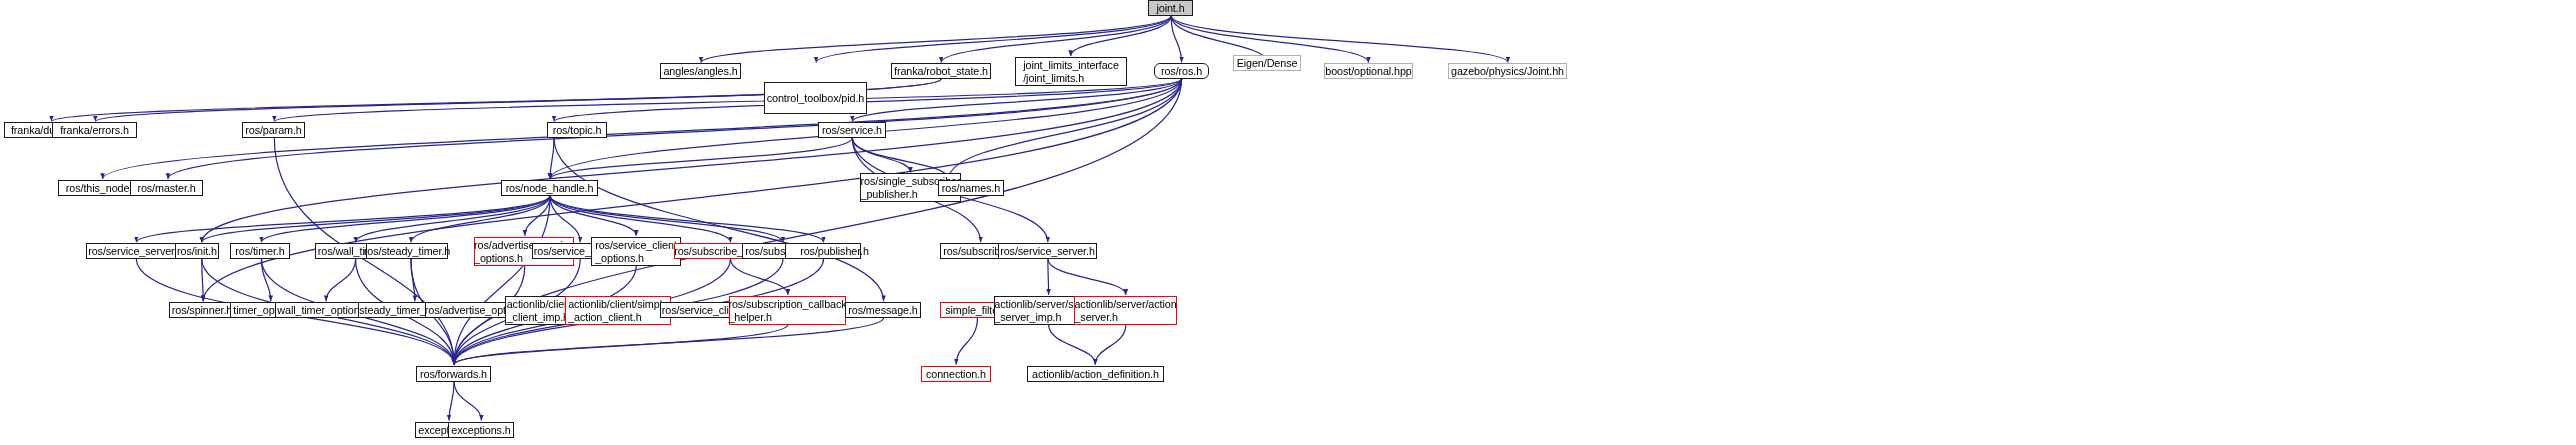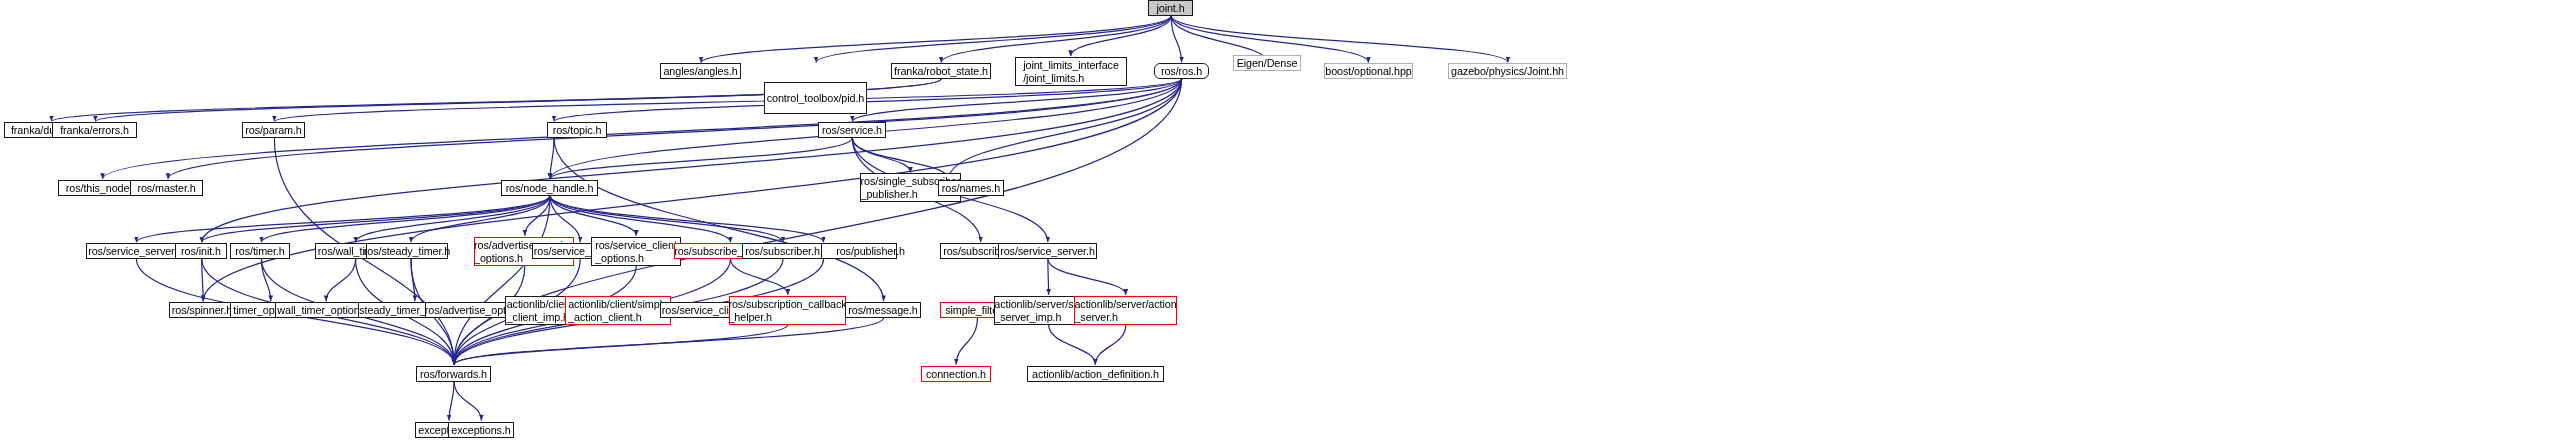--- a/index.html
+++ b/index.html
@@ -138,32 +138,32 @@
       <div class="node solid" style="left: 242px; top: 122px; width: 63px; height: 16px;">ros/param.h</div>
       <div class="node solid" style="left: 523px; top: 122px; width: 60px; height: 16px; margin-left: 24px;">ros/topic.h</div>
       <div class="node solid" style="left: 818px; top: 122px; width: 68px; height: 16px;">ros/service.h</div>
       <div class="node solid" style="left: 58px; top: 180px; width: 88px; height: 16px;">ros/this_node.h</div>
       <div class="node solid" style="left: 130px; top: 180px; width: 73px; height: 16px;">ros/master.h</div>
       <div class="node solid" style="left: 501px; top: 180px; width: 97px; height: 16px;">ros/node_handle.h</div>
       <div class="node solid" style="left: 860px; top: 173px; width: 101px; height: 29px;">ros/single_subscriber
 _publisher.h</div>
       <div class="node solid" style="left: 915px; top: 180px; width: 66px; height: 16px; margin-left: 23px;">ros/names.h</div>
       <div class="node solid" style="left: 86px; top: 243px; width: 99px; height: 16px;">ros/service_server.h</div>
-      <div class="node solid" style="left: 175px; top: 243px; width: 52px; height: 16px;">ros/init.h</div>
+      <div class="node solid" style="left: 175px; top: 243px; width: 44px; height: 16px;">ros/init.h</div>
       <div class="node solid" style="left: 230px; top: 243px; width: 60px; height: 16px;">ros/timer.h</div>
       <div class="node solid" style="left: 315px; top: 243px; width: 79px; height: 16px;">ros/wall_timer.h</div>
       <div class="node solid" style="left: 366px; top: 243px; width: 82px; height: 16px;">ros/steady_timer.h</div>
       <div class="node red" style="left: 474px; top: 237px; width: 100px; height: 29px;">ros/advertise_service
 _options.h</div>
       <div class="node solid" style="left: 532px; top: 243px; width: 94px; height: 16px;">ros/service_client.h</div>
       <div class="node solid" style="left: 591px; top: 237px; width: 90px; height: 29px;">ros/service_client
 _options.h</div>
       <div class="node red" style="left: 674px; top: 243px; width: 112px; height: 16px;">ros/subscribe_options.h</div>
       <div class="node solid" style="left: 742px; top: 243px; width: 81px; height: 16px;">ros/subscriber.h</div>
-      <div class="node solid" style="left: 821px; top: 243px; width: 76px; height: 16px; padding-left: 26px;">ros/publisher.h</div>
+      <div class="node solid" style="left: 785px; top: 243px; width: 76px; height: 16px; padding-left: 26px;">ros/publisher.h</div>
       <div class="node solid" style="left: 940px; top: 243px; width: 81px; height: 16px;">ros/subscriber.h</div>
       <div class="node solid" style="left: 998px; top: 243px; width: 99px; height: 16px;">ros/service_server.h</div>
       <div class="node solid" style="left: 169px; top: 302px; width: 66px; height: 16px;">ros/spinner.h</div>
       <div class="node solid" style="left: 230px; top: 302px; width: 79px; height: 16px;">timer_options.h</div>
       <div class="node solid" style="left: 275px; top: 302px; width: 101px; height: 16px;">wall_timer_options.h</div>
       <div class="node solid" style="left: 358px; top: 302px; width: 112px; height: 16px;">steady_timer_options.h</div>
       <div class="node solid" style="left: 425px; top: 302px; width: 109px; height: 16px;">ros/advertise_options.h</div>
       <div class="node solid" style="left: 505px; top: 296px; width: 106px; height: 29px;">actionlib/client/service
 _client_imp.h</div>
       <div class="node red" style="left: 565px; top: 296px; width: 106px; height: 29px;">actionlib/client/simple

